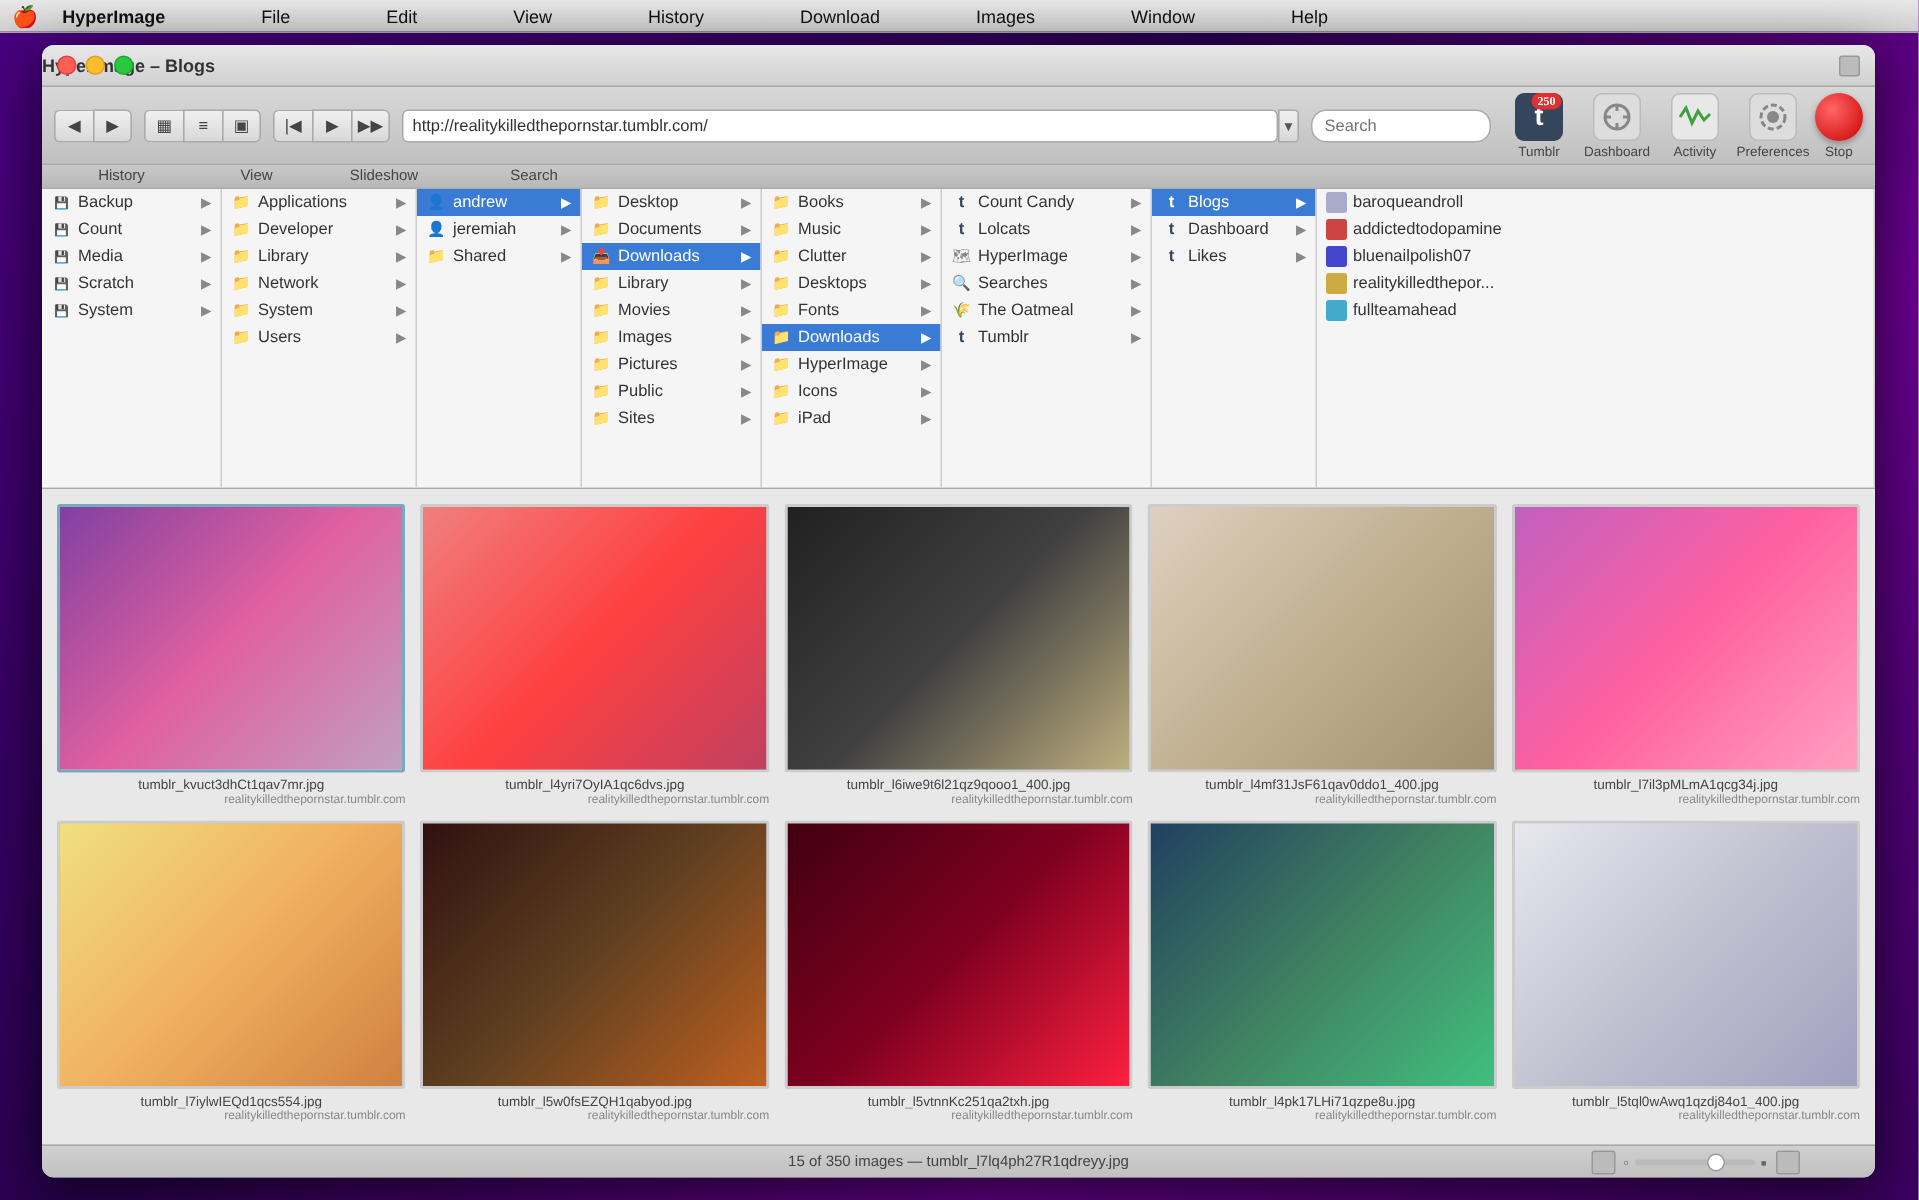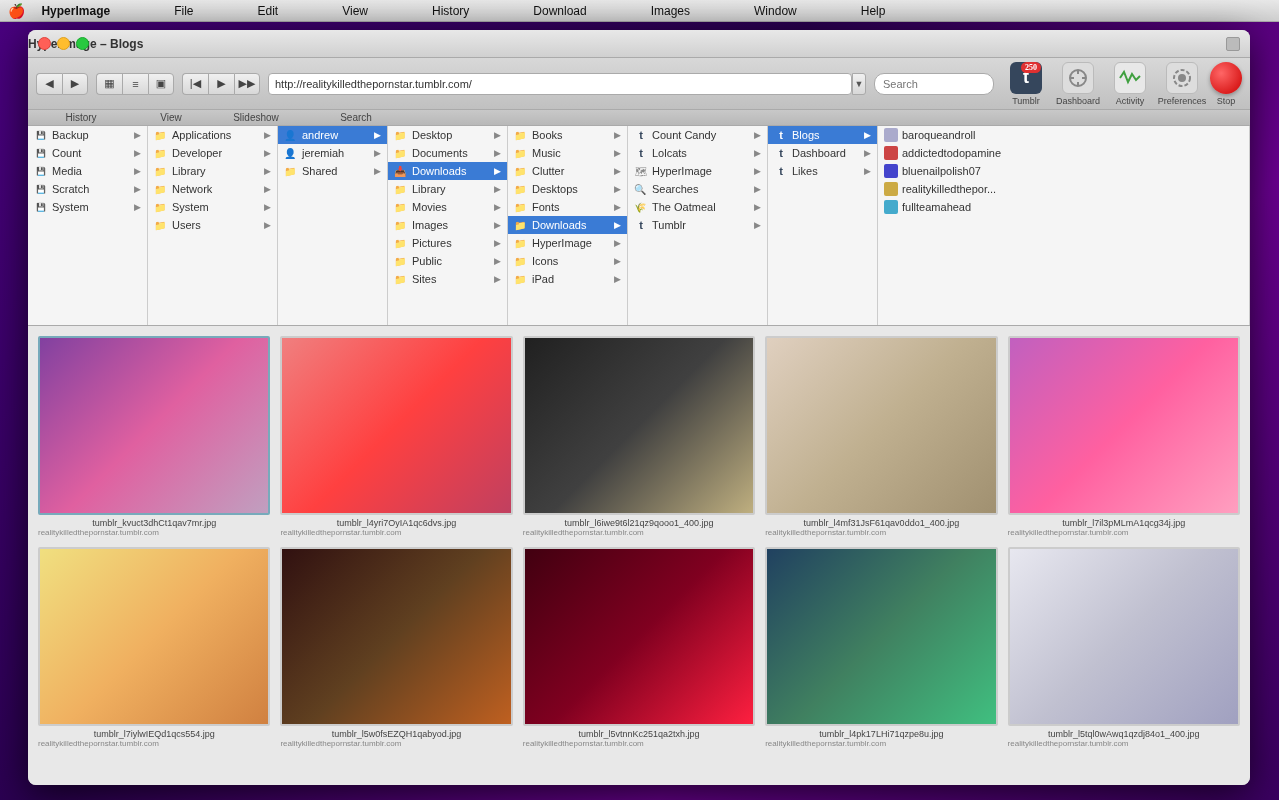--- a/index.html
+++ b/index.html
@@ -327,21 +327,21 @@
       text-align: center;
       max-width: 100%;
       overflow: hidden;
       text-overflow: ellipsis;
       white-space: nowrap;
       width: 100%;
     }
     .thumb-sublabel {
       font-size: 8px;
       color: #888;
-      text-align: left;
+      text-align: right;
       max-width: 100%;
       overflow: hidden;
       text-overflow: ellipsis;
       white-space: nowrap;
       width: 100%;
     }
 
     
     .status-bar {
       height: 22px;
@@ -855,14 +855,28 @@
         <div class="thumb-item">
           <div class="thumb-img">
             <div class="img-placeholder img-11" style="width:100%;height:180px;"></div>
           </div>
           <span class="thumb-label">tumblr_l5tql0wAwq1qzdj84o1_400.jpg</span>
           <span class="thumb-sublabel">realitykilledthepornstar.tumblr.com</span>
         </div>
       </div>
     </div>
 
+    <div class="status-bar" style="position:relative;">
+      <span class="status-text">15 of 350 images — tumblr_l7lq4ph27R1qdreyy.jpg</span>
+      <div class="status-right">
+        <div style="width:16px;height:16px;background:#bbb;border:1px solid #999;border-radius:2px;"></div>
+        <div class="slider-container">
+          <span style="font-size:9px;color:#666;">▫</span>
+          <div class="size-slider">
+            <div class="size-slider-thumb"></div>
+          </div>
+          <span style="font-size:12px;color:#666;">▪</span>
+        </div>
+        <div style="width:16px;height:16px;background:#bbb;border:1px solid #999;border-radius:2px;"></div>
+      </div>
+    </div>
   </div>
 </div>
 
 </body></html>

